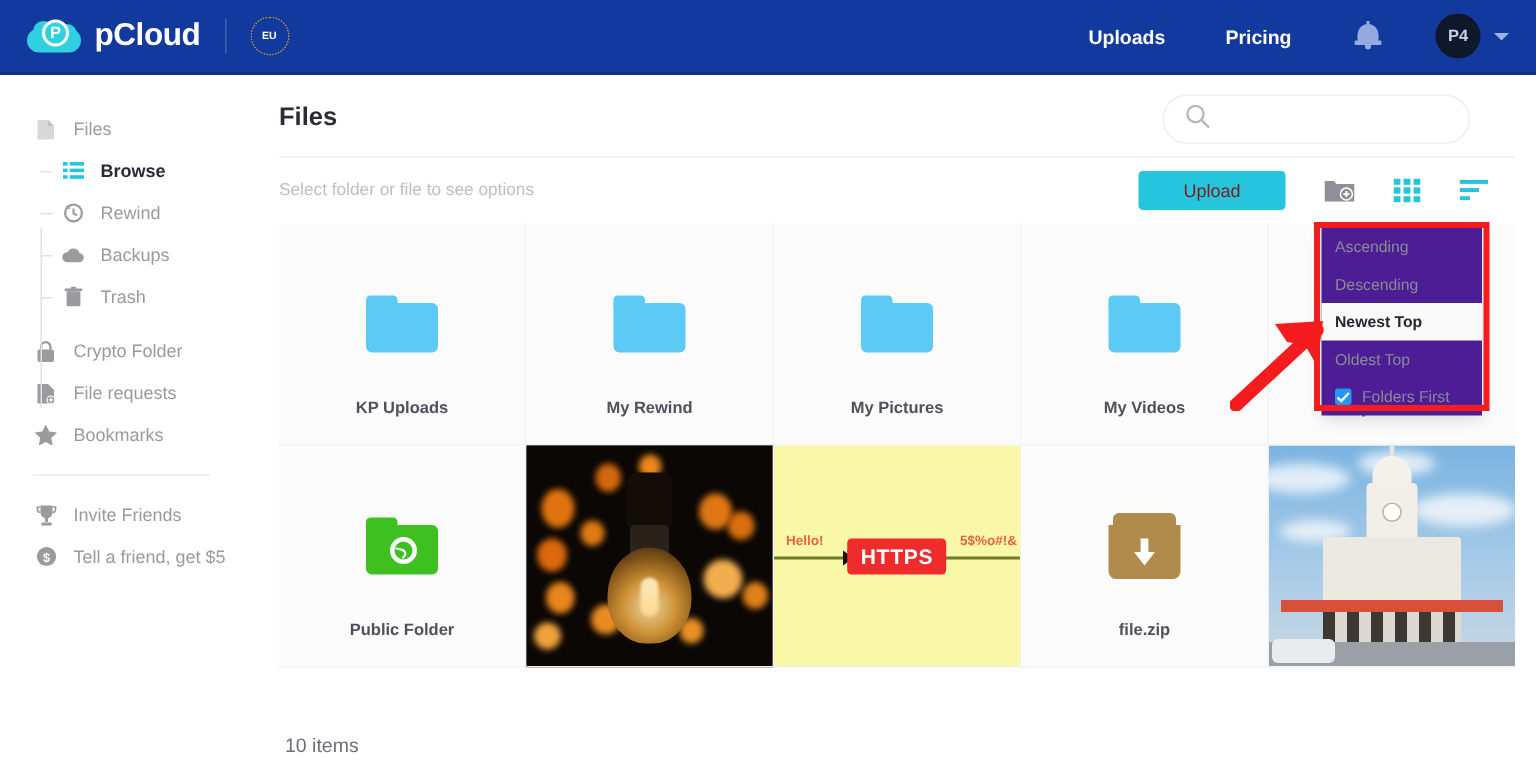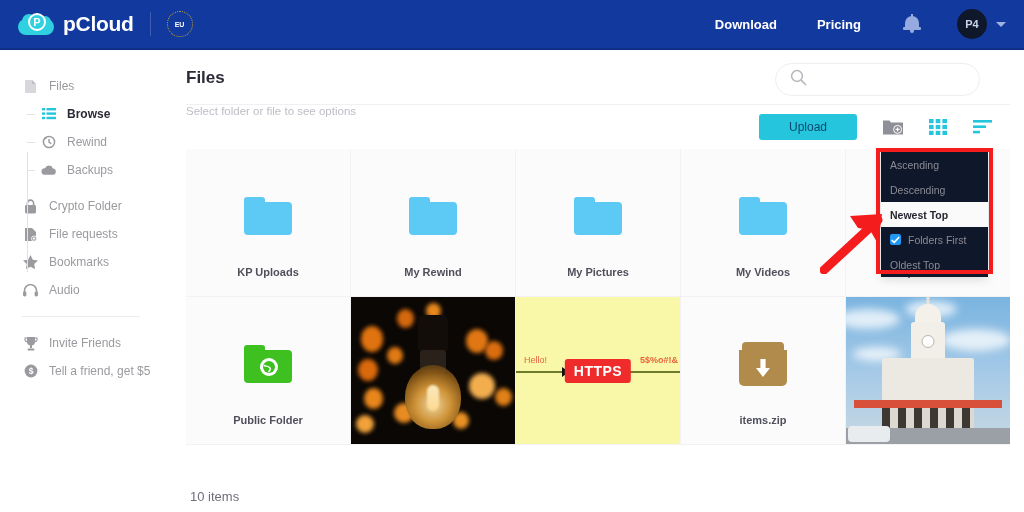--- a/index.html
+++ b/index.html
@@ -138,29 +138,29 @@
   }
   .search-input {
     border:none; outline:none; flex:1; font-size:12px; color:#b9b9c0;
     font-family:"Liberation Sans", sans-serif; background:transparent;
   }
   .search-input::placeholder { color:#c3c3ca; }
   .hr {
     height:1px; background:#f0f0f3; margin:0 14px 0 16px;
   }
   .toolbar {
-    height:44px; display:flex; 
+    height:44px; display:flex; align-items:center;
     padding-left:16px; position:relative;
   }
   .toolbar-hint { font-size:11.5px; color:#bdbdc5; }
   .toolbar-right {
     margin-left:auto; display:flex; align-items:center; padding-right:32px;
   }
   .upload-btn {
-    width:98px; height:26px; background:#25c5dd; color:#0c4a6e;
+    width:98px; height:26px; background:#25c5dd; color:#7f1d1d;
     border:none; border-radius:3px; font-size:12px;
     font-family:"Liberation Sans", sans-serif; cursor:pointer;
     display:flex; align-items:center; justify-content:center;
   }
   .tb-ico { margin-left:26px; cursor:pointer; display:flex; }
 
   .grid-wrap { position:relative; padding:0 14px 0 16px; }
   .grid-row { display:flex; height:148px; }
   .tile {
     flex:1; position:relative; background:#fbfbfc;
@@ -221,21 +221,21 @@
     position:absolute; left:0; top:50%; width:100%; height:2px;
     background:#6f7a2a;
   }
   .https-badge {
     position:absolute; left:50%; top:50%; transform:translate(-50%,-50%);
     background:#ef2b2b; color:#ffffff; font-size:14px; font-weight:bold;
     padding:4px 9px; border-radius:3px; letter-spacing:0.5px; z-index:2;
   }
   .https-hello {
     position:absolute; left:8px; top:calc(50% - 16px);
-    font-size:9px; color:#e8643c; font-weight:normal;
+    font-size:9px; color:#e8643c; font-weight:bold;
   }
   .https-cipher {
     position:absolute; right:2px; top:calc(50% - 16px);
     font-size:9px; color:#e8643c; font-weight:bold;
   }
   .https-arrow {
     position:absolute; left:46px; top:calc(50% - 4px);
     width:0;height:0;border-top:5px solid transparent;
     border-bottom:5px solid transparent;border-left:7px solid #111;
   }
@@ -296,21 +296,21 @@
   }
 
   .status-bar {
     position:absolute; left:20px; bottom:8px;
     font-size:13px; color:#6e6e7a;
   }
 
   
   .sort-menu {
     position:absolute; left:711px; top:100px; width:107px;
-    background:#0f172a; box-shadow:0 2px 10px rgba(0,0,0,0.14);
+    background:#4c1d95; box-shadow:0 2px 10px rgba(0,0,0,0.14);
     z-index:30;
   }
   .sort-item {
     height:25px; display:flex; align-items:center; padding-left:9px;
     font-size:10.5px; color:#8b8b94; cursor:pointer;
   }
   .sort-item.selected { color:#262630; font-weight:bold; background:#fafafa; }
   .sort-item.check { padding-left:9px; }
   .checkbox {
     width:11px; height:11px; background:#2196f3; border-radius:2px;
@@ -335,21 +335,21 @@
           <div class="c-puff2"></div>
           <div class="c-body"></div>
         <div class="c-ring">P</div>
       </div>
       <div class="brand-name">pCloud</div>
     </div>
     <div class="brand-sep"></div>
     <div class="eu-badge">EU</div>
 
     <div class="header-right">
-      <a class="nav-link">Download</a>
+      <a class="nav-link">Uploads</a>
       <a class="nav-link">Pricing</a>
       <div class="bell">
         <div class="b-stem"></div>
           <div class="b-dome"></div>
         <div class="b-base"></div>
           <div class="b-clap"></div>
       </div>
       <div class="avatar-wrap">
         <div class="avatar">P4</div>
         <div class="chev-down"></div>
@@ -398,20 +398,30 @@
 
     <div class="side-item sub">
       <span class="si-ico">
         <svg width="15" height="11" viewBox="0 0 15 11">
             <path d="M3.6 9.8h8a3.1 3.1 0 0 0 .3-6.2A4.2 4.2 0 0 0 4 3.2 3.3 3.3 0 0 0 3.6 9.8z" fill="#9a9a9f"></path>
           </svg>
       </span>
       <span>Backups</span>
     </div>
 
+    <div class="side-item sub">
+      <span class="si-ico">
+        <svg width="12" height="14" viewBox="0 0 12 14">
+            <rect x="1.4" y="3.2" width="9.2" height="10" rx="1" fill="#9a9a9f"></rect>
+            <rect x="0" y="1.4" width="12" height="1.8" rx="0.6" fill="#9a9a9f"></rect>
+            <rect x="4.2" y="0" width="3.6" height="1.6" fill="#9a9a9f"></rect>
+          </svg>
+      </span>
+      <span>Trash</span>
+    </div>
 
     <div class="side-item" style="margin-top:8px;">
       <span class="si-ico">
         <svg width="13" height="15" viewBox="0 0 13 15">
             <rect x="1" y="6" width="11" height="8.4" rx="1.4" fill="#9a9a9f"></rect>
             <path d="M3.4 6V4.2a3.1 3.1 0 0 1 6.2 0V6" stroke="#9a9a9f" stroke-width="1.6" fill="none"></path>
           </svg>
       </span>
       <span>Crypto Folder</span>
     </div>
@@ -430,30 +440,20 @@
 
     <div class="side-item">
       <span class="si-ico">
         <svg width="15" height="14" viewBox="0 0 15 14">
             <path d="M7.5 0l2.3 4.7 5.2.7-3.8 3.6.9 5.1-4.6-2.4L2.9 14l.9-5.1L0 5.4l5.2-.7z" fill="#9a9a9f"></path>
           </svg>
       </span>
       <span>Bookmarks</span>
     </div>
 
-    <div class="side-item">
-      <span class="si-ico">
-        <svg width="15" height="13" viewBox="0 0 15 13">
-            <path d="M1.5 9V6.6a6 6 0 0 1 12 0V9" stroke="#9a9a9f" stroke-width="1.5" fill="none"></path>
-            <rect x="0" y="7.4" width="3.4" height="5" rx="1.4" fill="#9a9a9f"></rect>
-            <rect x="11.6" y="7.4" width="3.4" height="5" rx="1.4" fill="#9a9a9f"></rect>
-          </svg>
-      </span>
-      <span>Audio</span>
-    </div>
 
     <div class="side-divider"></div>
 
     <div class="side-item">
       <span class="si-ico">
         <svg width="14" height="15" viewBox="0 0 14 15">
             <path d="M3 1h8v4.6a4 4 0 0 1-8 0z" fill="#9a9a9f"></path>
             <path d="M3 2H1v1.6c0 1.2.9 2 2 2M11 2h2v1.6c0 1.2-.9 2-2 2" stroke="#9a9a9f" stroke-width="1.1" fill="none"></path>
             <rect x="6" y="9" width="2" height="3" fill="#9a9a9f"></rect>
             <rect x="3.6" y="12.4" width="6.8" height="2" rx="0.6" fill="#9a9a9f"></rect>
@@ -613,21 +613,21 @@
         <div class="tile">
           <div class="zip-ico">
             <div class="z-top"></div>
               <div class="z-body"></div>
             <div class="z-arrow">
               <svg width="22" height="22" viewBox="0 0 22 22">
                   <path d="M8.4 1h5.2v9h4.4L11 19 4 10h4.4z" fill="#ffffff"></path>
                 </svg>
             </div>
           </div>
-          <div class="tile-label">items.zip</div>
+          <div class="tile-label">file.zip</div>
         </div>
 
         <div class="tile">
           <div class="photo photo-tower">
             <div class="tower-cloud" style="left:-6%;top:8%;width:64px;height:20px;"></div>
             <div class="tower-cloud" style="left:36%;top:3%;width:52px;height:16px;"></div>
             <div class="tower-cloud" style="left:58%;top:22%;width:70px;height:22px;"></div>
             <div class="tower-cloud" style="left:4%;top:34%;width:48px;height:14px;"></div>
             <div class="tower-spire"></div>
             <div class="tower-dome"></div>
@@ -648,31 +648,31 @@
     <div class="sort-menu">
       <div class="sort-item">
         <span>Ascending</span>
       </div>
       <div class="sort-item">
         <span>Descending</span>
       </div>
       <div class="sort-item selected">
         <span>Newest Top</span>
       </div>
+      <div class="sort-item">
+        <span>Oldest Top</span>
+      </div>
       <div class="sort-item check">
         <span class="checkbox">
           <svg width="9" height="8" viewBox="0 0 9 8">
               <path d="M0.6 4L3.2 6.4 8.2 1" stroke="#ffffff" stroke-width="1.6" fill="none"></path>
             </svg>
         </span>
         <span>Folders First</span>
       </div>
-      <div class="sort-item">
-        <span>Oldest Top</span>
-      </div>
     </div>
 
     <div class="sort-highlight"></div>
 
     <div class="red-arrow">
       <svg width="72" height="74" viewBox="0 0 72 74">
         <path d="M4 70 L58 20" stroke="#f41c1c" stroke-width="9" stroke-linecap="round" fill="none"></path>
         <path d="M30 16 L62 14 L58 44 L50 30 L38 28 Z" fill="#f41c1c"></path>
       </svg>
     </div>

